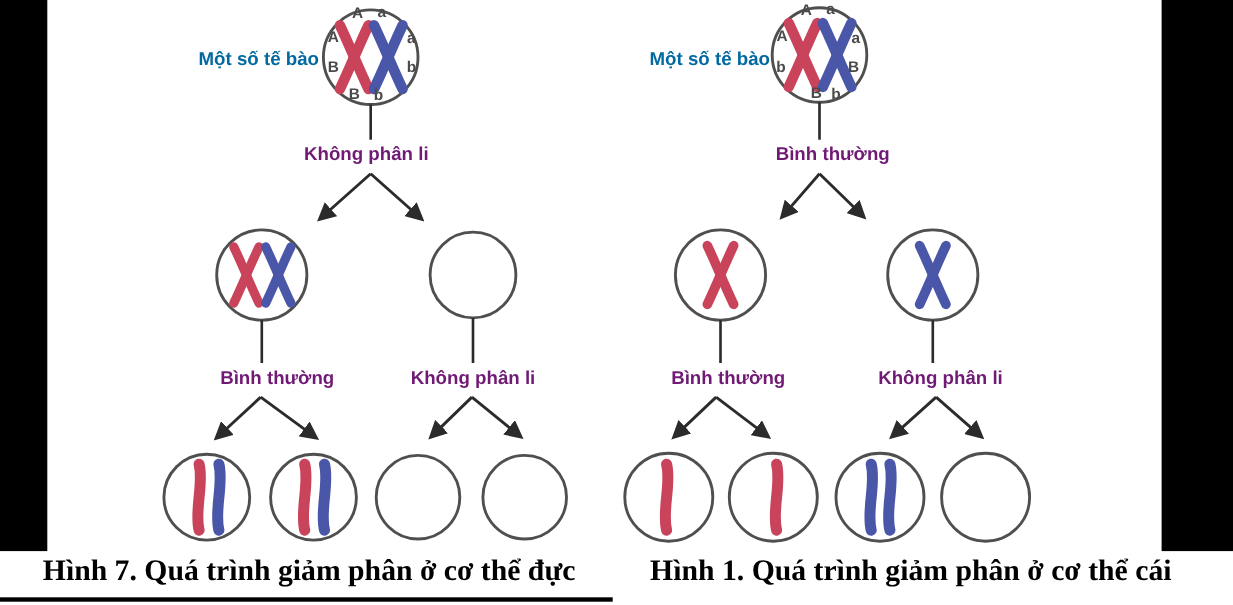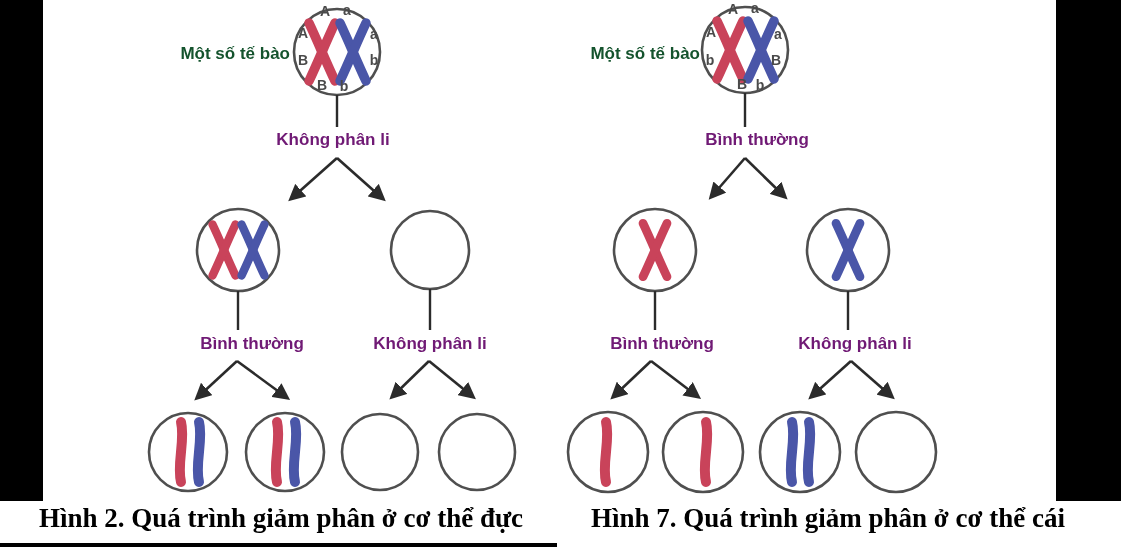--- a/index.html
+++ b/index.html
@@ -4,21 +4,21 @@
 <style>
   html,body{margin:0;padding:0;}
   #stage{position:relative;width:1121px;height:550px;background:#ffffff;overflow:hidden;
          font-family:"Liberation Sans",sans-serif;}
   .blackbar{position:absolute;top:0;height:501px;background:#000;}
   #bar-left{left:0;width:43px;}
   #bar-right{left:1056px;width:65px;}
   svg.diagram{position:absolute;left:0;top:0;}
   .lbl{position:absolute;font:600 17px "Liberation Sans",sans-serif;color:#701a75;
        transform:translateX(-50%);white-space:nowrap;}
-  .src-lbl{position:absolute;font:600 17px "Liberation Sans",sans-serif;color:#14532d;
+  .src-lbl{position:absolute;font:600 17px "Liberation Sans",sans-serif;color:#0369a1;
        text-align:right;white-space:nowrap;}
   .allele{position:absolute;font:700 14px "Liberation Sans",sans-serif;color:#4a4a4a;
        transform:translate(-50%,-50%);line-height:1;}
   .caption{position:absolute;top:503px;font:700 27px "Liberation Serif",serif;color:#000;
        transform:translateX(-50%);white-space:nowrap;}
   #caption-underline{position:absolute;left:0;top:543px;width:557px;height:4px;background:#000;}
   .chr{fill:none;stroke-linecap:round;}
   .cell{fill:#fff;stroke:#4f4f4f;stroke-width:2.6;}
   .stem{stroke:#2b2b2b;stroke-width:2.4;}
   .arrow{stroke:#2b2b2b;stroke-width:2.6;fill:none;}
@@ -111,32 +111,32 @@
   <span class="allele" style="left:303px;top:33px;">A</span>
   <span class="allele" style="left:374px;top:34px;">a</span>
   <span class="allele" style="left:303px;top:60px;">B</span>
   <span class="allele" style="left:374px;top:60px;">b</span>
   <span class="allele" style="left:322px;top:85px;">B</span>
   <span class="allele" style="left:344px;top:86px;">b</span>
 
   <div class="lbl" style="left:333px;top:130px;">Không phân li</div>
   <div class="lbl" style="left:252px;top:334px;">Bình thường</div>
   <div class="lbl" style="left:430px;top:334px;">Không phân li</div>
-  <div class="caption" style="left:281px;">Hình 2. Quá trình giảm phân ở cơ thể đực</div>
+  <div class="caption" style="left:281px;">Hình 7. Quá trình giảm phân ở cơ thể đực</div>
   <div id="caption-underline"></div>
 
   <div class="src-lbl" style="left:558px;top:44px;width:142px;">Một số tế bào</div>
 
   <span class="allele" style="left:733px;top:9px;">A</span>
   <span class="allele" style="left:755px;top:8px;">a</span>
   <span class="allele" style="left:711px;top:32px;">A</span>
   <span class="allele" style="left:778px;top:34px;">a</span>
   <span class="allele" style="left:710px;top:60px;">b</span>
   <span class="allele" style="left:776px;top:60px;">B</span>
   <span class="allele" style="left:742px;top:84px;">B</span>
   <span class="allele" style="left:760px;top:85px;">b</span>
 
   <div class="lbl" style="left:757px;top:130px;">Bình thường</div>
   <div class="lbl" style="left:662px;top:334px;">Bình thường</div>
   <div class="lbl" style="left:855px;top:334px;">Không phân li</div>
-  <div class="caption" style="left:828px;">Hình 7. Quá trình giảm phân ở cơ thể cái</div>
+  <div class="caption" style="left:828px;">Hình 1. Quá trình giảm phân ở cơ thể cái</div>
 
 </div>
 
 </body></html>

